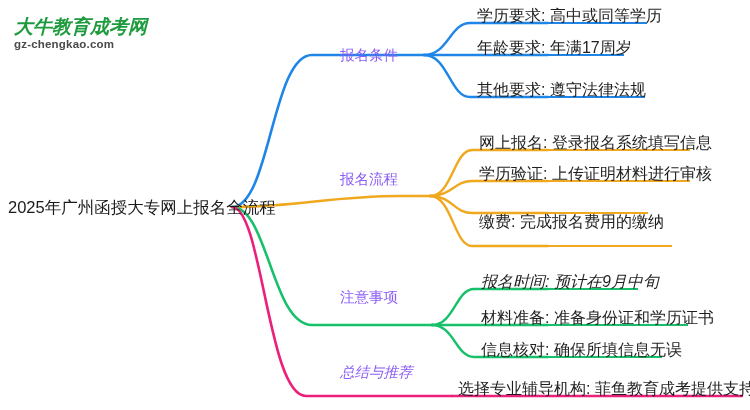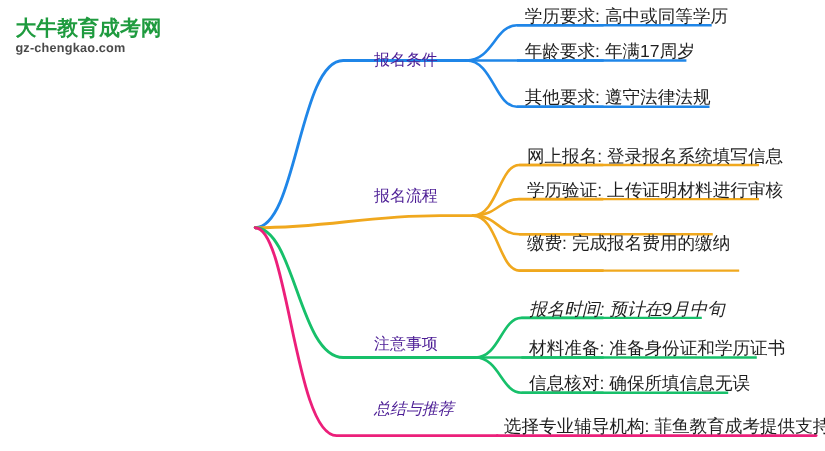--- a/index.html
+++ b/index.html
@@ -44,20 +44,21 @@
     flex-direction: column;
     justify-content: center;
     line-height: 1;
   }
   .logo-title {
     font-size: 19px;
     font-weight: bold;
     color: #1f9b3f;
     letter-spacing: 0px;
     white-space: nowrap;
+    font-style: italic;
   }
   .logo-sub {
     margin-top: 3px;
     font-size: 11.5px;
     font-weight: bold;
     color: #4a4a4a;
     letter-spacing: 0.2px;
     white-space: nowrap;
   }
 
@@ -67,21 +68,21 @@
     color: #242424;
     white-space: nowrap;
     line-height: 1;
   }
   .node-root {
     font-size: 16.5px;
     color: #1a1a1a;
   }
   .node-branch {
     font-size: 14.5px;
-    color: #4c1d95;
+    color: #8b5cf6;
   }
   .node-leaf {
     font-size: 16px;
     color: #1f1f1f;
   }
   .svg-layer {
     position: absolute;
     left: 0; top: 0;
     width: 750px;
     height: 410px;
@@ -131,24 +132,25 @@
     <path d="M432,325 C454,325 456,357 474,357 L548,357" fill="none" stroke="#17c06a" stroke-width="2.4" stroke-linecap="round"></path>
 
     <line x1="474" y1="289" x2="638" y2="289" stroke="#17c06a" stroke-width="2.2"></line>
     <line x1="474" y1="325" x2="688" y2="325" stroke="#17c06a" stroke-width="2.2"></line>
     <line x1="474" y1="357" x2="662" y2="357" stroke="#17c06a" stroke-width="2.2"></line>
 
     <path d="M232,207 C262,207 268,396 306,396 L452,396" fill="none" stroke="#ec1f7a" stroke-width="2.6" stroke-linecap="round"></path>
     <line x1="452" y1="396" x2="742" y2="396" stroke="#ec1f7a" stroke-width="2.4" stroke-linecap="round"></line>
   </svg>
 
+  <div class="node-label node-root" style="left:8px; top:199px;">2025年广州函授大专网上报名全流程</div>
 
   <div class="node-label node-branch" style="left:340px; top:48px;">报名条件</div>
   <div class="node-label node-branch" style="left:340px; top:172px;">报名流程</div>
-  <div class="node-label node-branch" style="left:340px; top:306px;text-align:right;">注意事项</div>
+  <div class="node-label node-branch" style="left:340px; top:290px;text-align:right;">注意事项</div>
   <div class="node-label node-branch" style="left:340px; top:365px;font-style:italic;">总结与推荐</div>
 
   <div class="node-label node-leaf" style="left:477px; top:8px;">学历要求: 高中或同等学历</div>
   <div class="node-label node-leaf" style="left:477px; top:40px;">年龄要求: 年满17周岁</div>
   <div class="node-label node-leaf" style="left:477px; top:82px;">其他要求: 遵守法律法规</div>
 
   <div class="node-label node-leaf" style="left:479px; top:135px;">网上报名: 登录报名系统填写信息</div>
   <div class="node-label node-leaf" style="left:479px; top:166px;">学历验证: 上传证明材料进行审核</div>
   <div class="node-label node-leaf" style="left:479px; top:214px;">缴费: 完成报名费用的缴纳</div>
 

